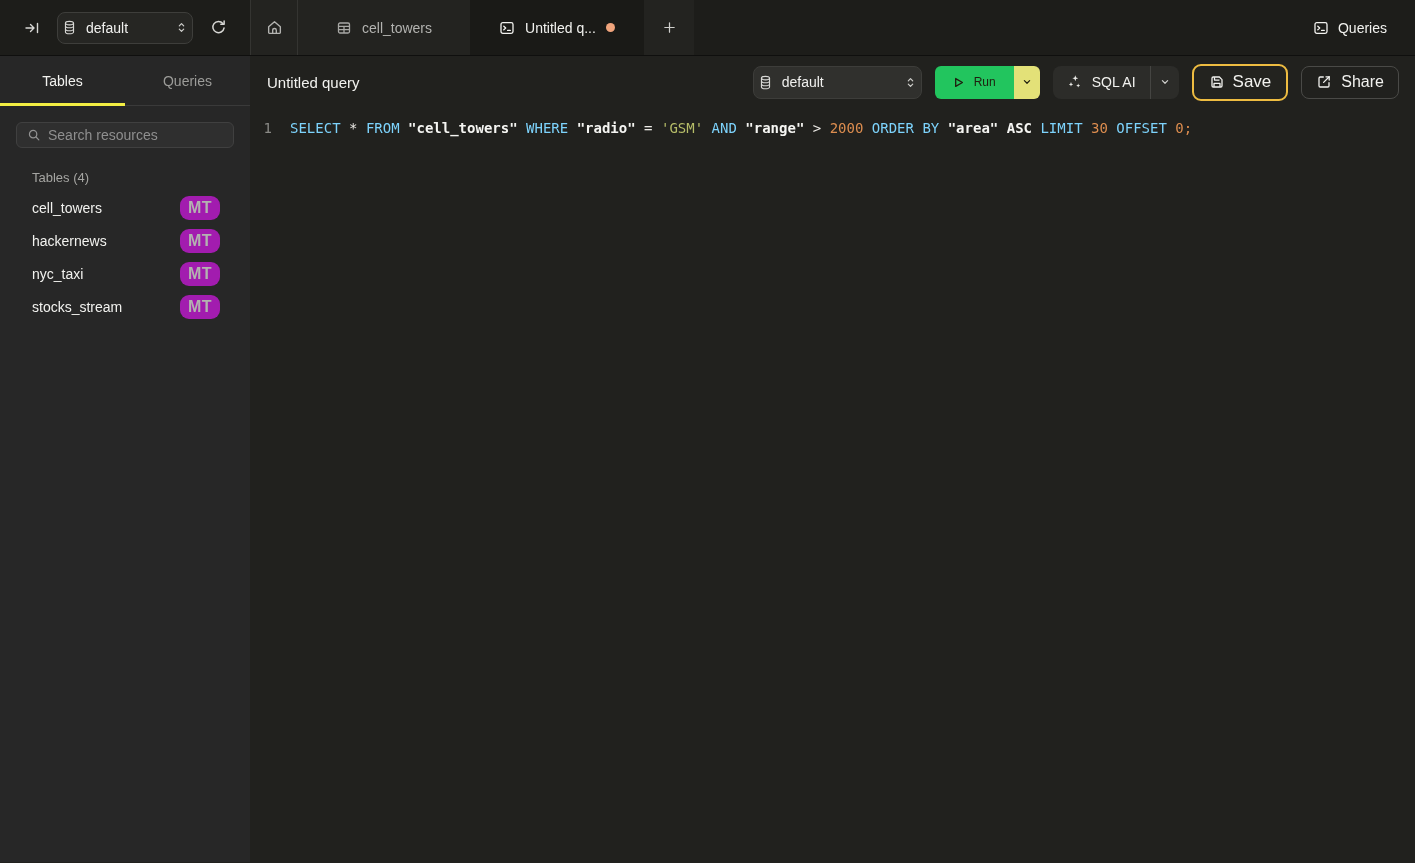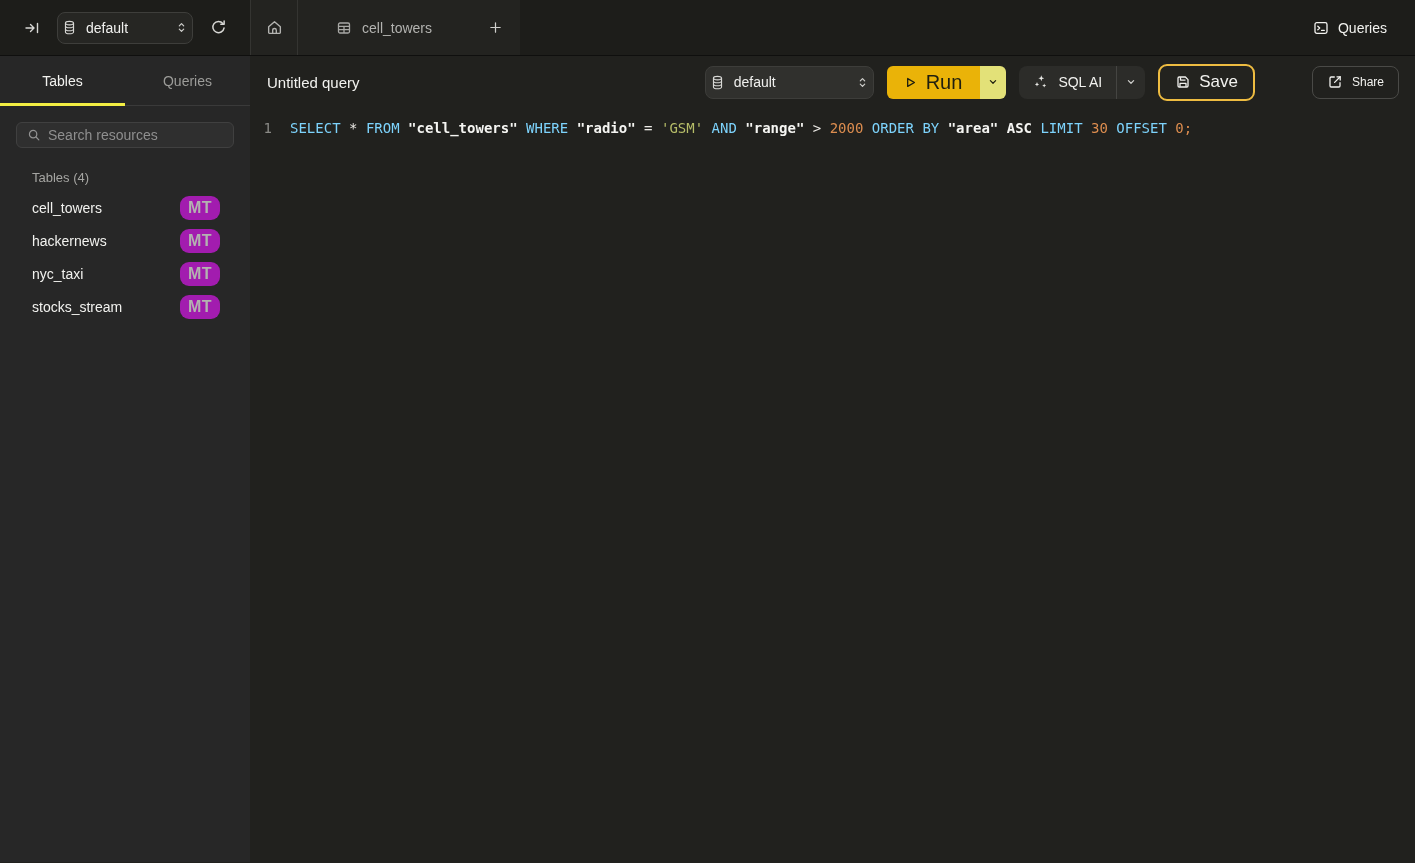--- a/index.html
+++ b/index.html
@@ -57,37 +57,37 @@
   .badge { background:#a21caf; color:#b3b3b0; font-size:16px; font-weight:700;
     letter-spacing:.4px; padding:3px 8px; border-radius:9px; }
 
   
   .main { flex:1; background:#21211e; display:flex; flex-direction:column; }
   .toolbar { height:52px; display:flex; align-items:center; padding:0 16px 0 17px; gap:13px; }
   .q-title { font-size:15px; font-weight:400; color:#f2f2ef; }
   .toolbar .spacer { flex:1; }
   .db-select.toolbar-db { width:169px; height:33px; background:#30302d; border:1px solid #3d3d3a; }
   .run-split { display:flex; height:33px; border-radius:6px; overflow:hidden; cursor:pointer; }
-  .run-main { display:flex; align-items:center; gap:8px; background:#eab308; border:none;
-    padding:0 18px 0 16px; font-size:20px; font-weight:500; color:#1f1f0f; cursor:pointer;
+  .run-main { display:flex; align-items:center; gap:8px; background:#22c55e; border:none;
+    padding:0 18px 0 16px; font-size:12px; font-weight:500; color:#1f1f0f; cursor:pointer;
     font-family:inherit; }
   .run-chev { width:26px; background:#e3e178; border:none; display:flex; align-items:center;
     justify-content:center; cursor:pointer; }
   .sqlai { display:flex; align-items:center; height:33px; background:#2c2c29;
     border:none; border-radius:8px; overflow:hidden; cursor:pointer; }
   .sqlai .label-part { display:flex; align-items:center; gap:9px; padding:0 14px;
     font-size:14px; font-weight:500; color:#f2f2ef; }
   .sqlai .divider { width:1px; height:33px; background:#454542; }
   .sqlai .chev-part { width:28px; display:flex; align-items:center; justify-content:center; }
   .save-btn { display:flex; align-items:center; gap:8px; height:37px; padding:0 15px;
     background:#23231f; border:2px solid #eebc41; border-radius:9px; color:#f2f2ef;
     font-size:17px; font-weight:500; cursor:pointer; font-family:inherit; }
   .share-btn { display:flex; align-items:center; gap:9px; height:33px; padding:12px 14px;
     background:transparent; border:1px solid #4a4a47; border-radius:8px; color:#f2f2ef;
-    font-size:12px; font-weight:500; cursor:pointer; font-family:inherit;margin-left:44px; }
+    font-size:16px; font-weight:500; cursor:pointer; font-family:inherit; }
 
   
   .editor { flex:1; padding-top:10px; font-family:"DejaVu Sans Mono","Liberation Mono",monospace;
     font-size:14px; line-height:20px; cursor:text; }
   .ed-line { display:flex; }
   .gutter { width:22px; flex:none; text-align:right; color:#8a8a86; }
   .code { margin-left:18px; white-space:pre; }
   .tok-kw { color:#7dd3fc; }
   .tok-id { color:#f5f5f2; font-weight:bold; }
   .tok-str { color:#b6bd68; }
@@ -143,20 +143,30 @@
       </span>
     </div>
     <div class="tab table-tab">
       <span>
         <svg width="16" height="16" viewBox="0 0 16 16" fill="none" stroke="#a8a8a5" stroke-width="1.3">
           <rect x="2.5" y="3" width="11" height="10" rx="1.5"></rect>
           <path d="M2.5 6.3h11M8 6.3v6.7M2.5 9.7h11"></path>
         </svg>
       </span>
       <span>cell_towers</span>
+    </div>
+    <div class="tab active-tab">
+      <span>
+        <svg width="16" height="16" viewBox="0 0 16 16" fill="none" stroke="#f2f2ef" stroke-width="1.3" stroke-linecap="round" stroke-linejoin="round">
+          <rect x="2" y="2.7" width="12" height="10.6" rx="1.8"></rect>
+          <path d="M4.8 6.2l1.9 1.8-1.9 1.8M8.6 10.4h2.7"></path>
+        </svg>
+      </span>
+      <span>Untitled q...</span>
+      <span class="dot"></span>
     </div>
     <button class="tab plus-tab icon-btn">
       <span>
         <svg width="15" height="15" viewBox="0 0 16 16" fill="none" stroke="#cfcfcc" stroke-width="1.3" stroke-linecap="round">
           <path d="M8 3v10M3 8h10"></path>
         </svg>
       </span>
     </button>
   </nav>
 

